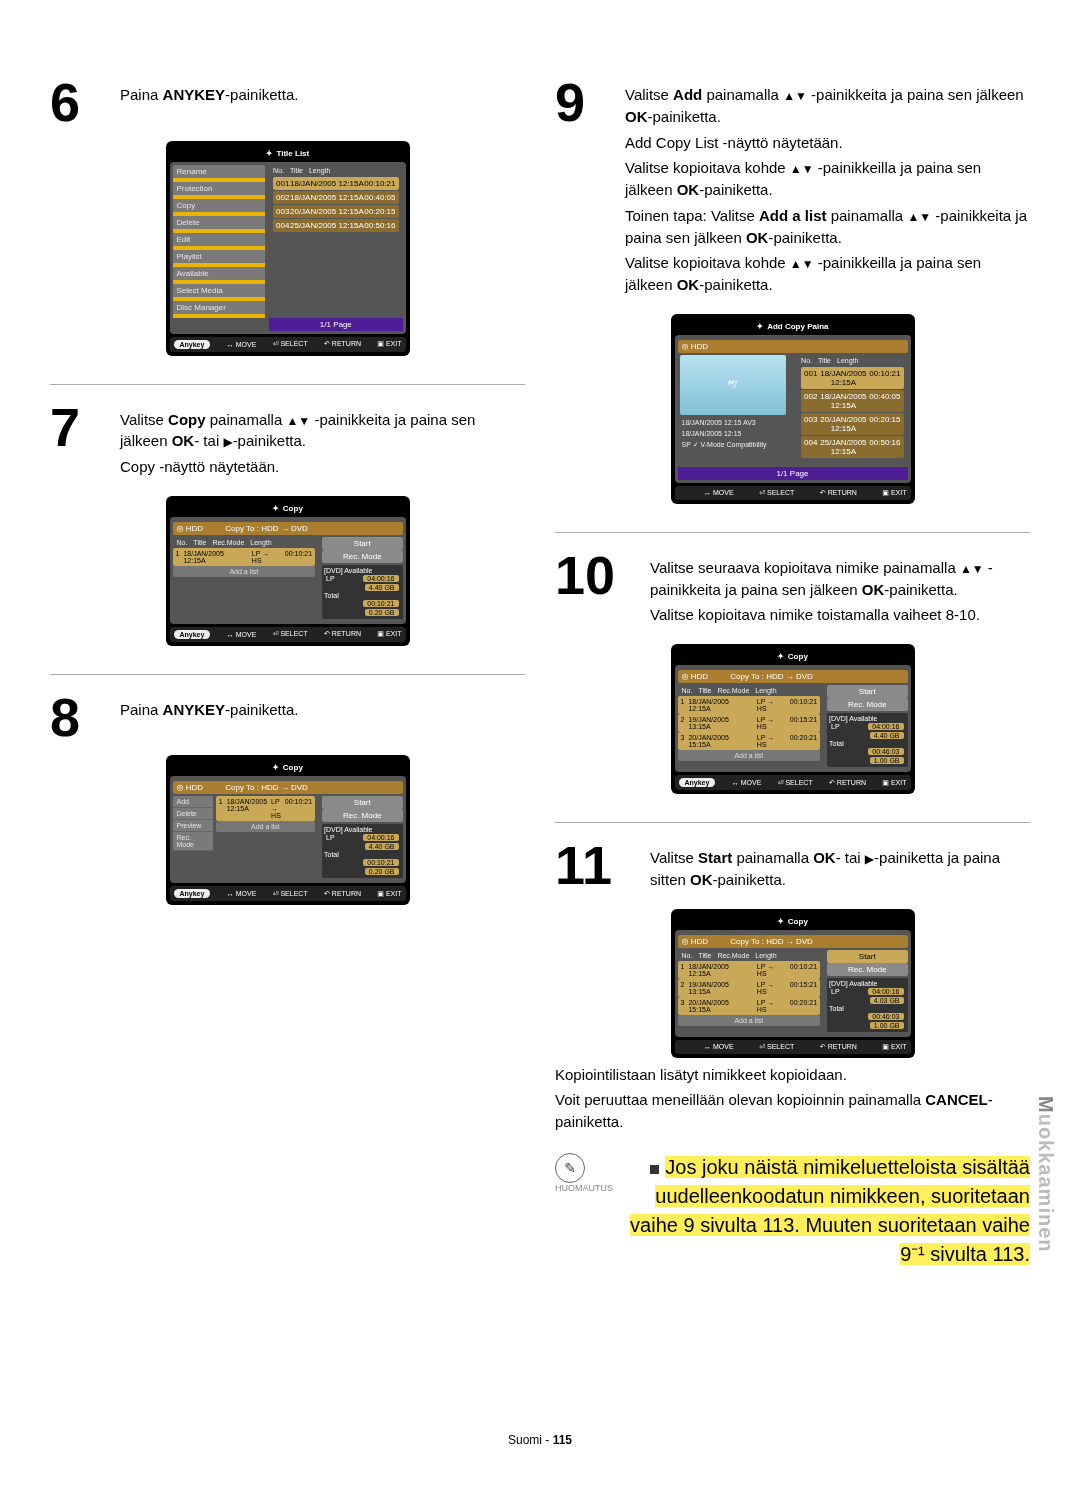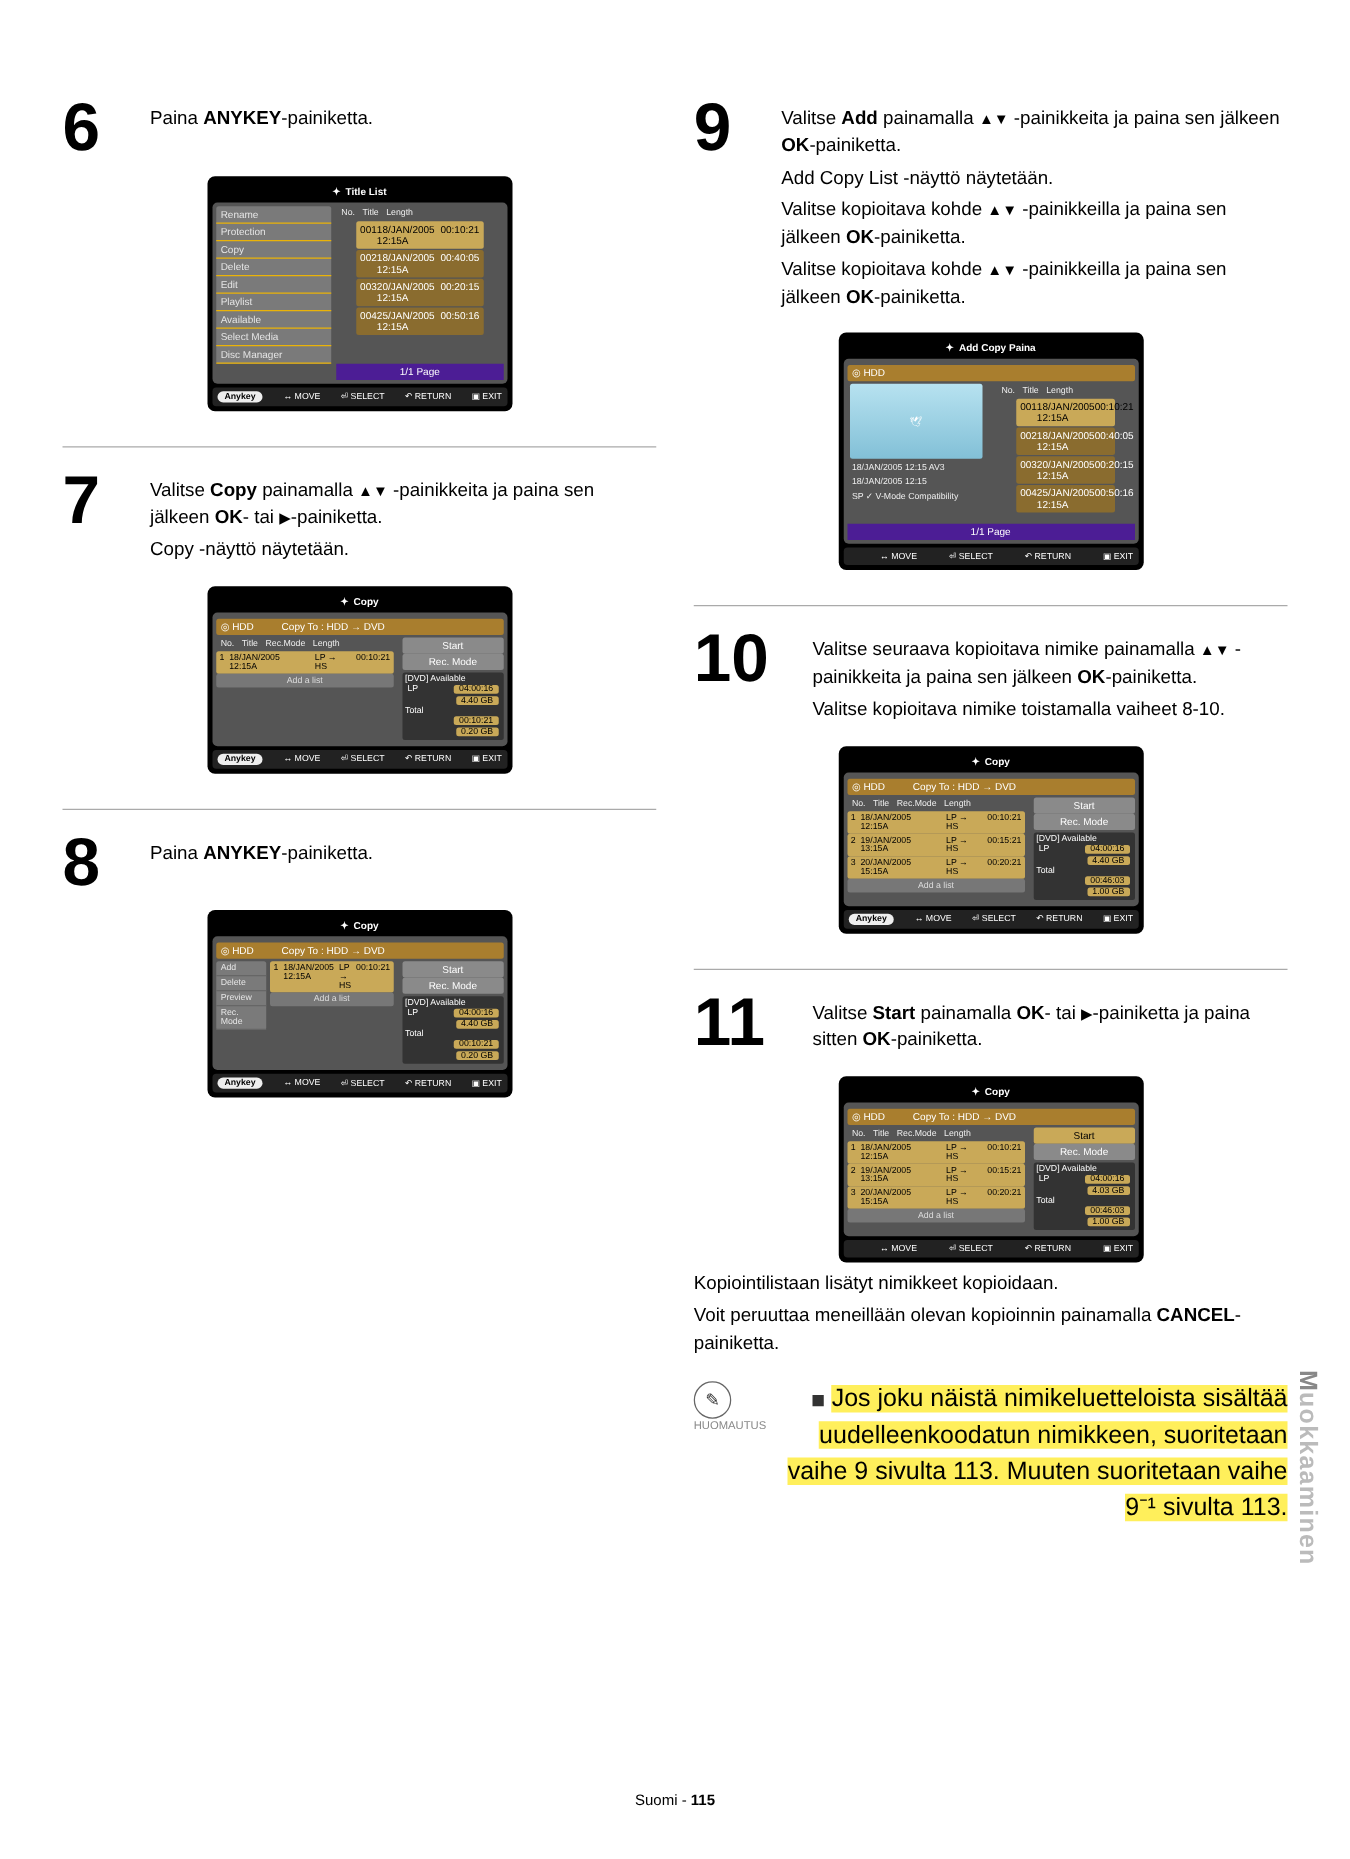--- a/index.html
+++ b/index.html
@@ -13,23 +13,23 @@
   .step-num.wide { min-width:85px; }
   .step-body { flex:1; font-size:15px; line-height:1.45; padding-top:6px; }
   .step-body p { margin:0 0 4px 0; }
   .bold { font-weight:bold; }
   .osd-wrap { display:flex; justify-content:center; margin-top:14px; }
   .osd { background:#000; border-radius:6px; width:244px; color:#fff; font-size:8px; box-sizing:border-box; padding:4px; }
   .osd-title { text-align:center; font-weight:bold; padding:4px 0; }
   .osd-title:before { content:"\2726"; margin-right:4px; }
   .osd-body { background:#555; border-radius:4px; padding:3px; }
   .osd-menu { background:#7a7a7a; width:40%; float:left; border-radius:2px; }
-  .osd-menu div { padding:2px 4px; border-bottom:1px solid #eab308; color:#e5e5e5; }
+  .osd-menu div { padding:2px 4px; border-bottom:4px solid #eab308; color:#e5e5e5; }
   .osd-list { margin-left:42%; }
-  .osd-row { background:#8a6c2f; padding:2px 3px; margin:1px 16px; border-radius:2px; display:flex; justify-content:space-between; }
+  .osd-row { background:#8a6c2f; padding:2px 3px; margin:1px 4px; border-radius:2px; display:flex; justify-content:space-between;text-align:center; }
   .osd-row.hi { background:#c9a958; color:#000; }
   .osd-pagebar { background:#4c1d95; margin-top:16px; padding:2px 4px; text-align:center; clear:both; }
   .osd-foot { background:#222; padding:3px 4px; display:flex; justify-content:space-between; align-items:center; font-size:7px; clear:both; margin-top:3px; border-radius:3px; }
   .pill { background:#eee; color:#000; border-radius:8px; padding:1px 6px; font-weight:bold; }
   .osd-copyhead { background:#a97e2e; padding:2px 4px; font-weight:normal; border-radius:2px; margin:2px 0; }
   .osd-thead { display:flex; gap:6px; padding:2px 4px; color:#eee; font-size:7px; }
   .osd-trow { display:flex; gap:4px; padding:2px 3px; font-size:7px; }
   .osd-trow.hi { background:#c9a958; color:#000; border-radius:2px; }
   .osd-trow.add { background:#777; color:#ddd; border-radius:2px; justify-content:center; }
   .osd-side { float:right; width:35%; }
@@ -265,20 +265,21 @@
 
     <div class="col">
 
       <div class="step">
         <div class="step-row">
           <div class="step-num">9</div>
           <div class="step-body">
             <p><span>Valitse </span><span class="bold">Add</span><span> painamalla </span><span class="sym">▲▼</span><span> -painikkeita ja paina sen jälkeen </span><span class="bold">OK</span><span>-painiketta.</span></p>
             <p>Add Copy List -näyttö näytetään.</p>
             <p><span>Valitse kopioitava kohde </span><span class="sym">▲▼</span><span> -painikkeilla ja paina sen jälkeen </span><span class="bold">OK</span><span>-painiketta.</span></p>
+            <p><span>Toinen tapa: Valitse </span><span class="bold">Add a list</span><span> painamalla </span><span class="sym">▲▼</span><span> -painikkeita ja paina sen jälkeen </span><span class="bold">OK</span><span>-painiketta.</span></p>
             <p><span>Valitse kopioitava kohde </span><span class="sym">▲▼</span><span> -painikkeilla ja paina sen jälkeen </span><span class="bold">OK</span><span>-painiketta.</span></p>
           </div>
         </div>
         <div class="osd-wrap">
           <div class="osd">
             <div class="osd-title">Add Copy Paina</div>
             <div class="osd-body clearfix">
               <div class="osd-copyhead">◎ <span>HDD</span></div>
               <div class="osd-side" style="width:48%">
                 <div class="osd-thead">

